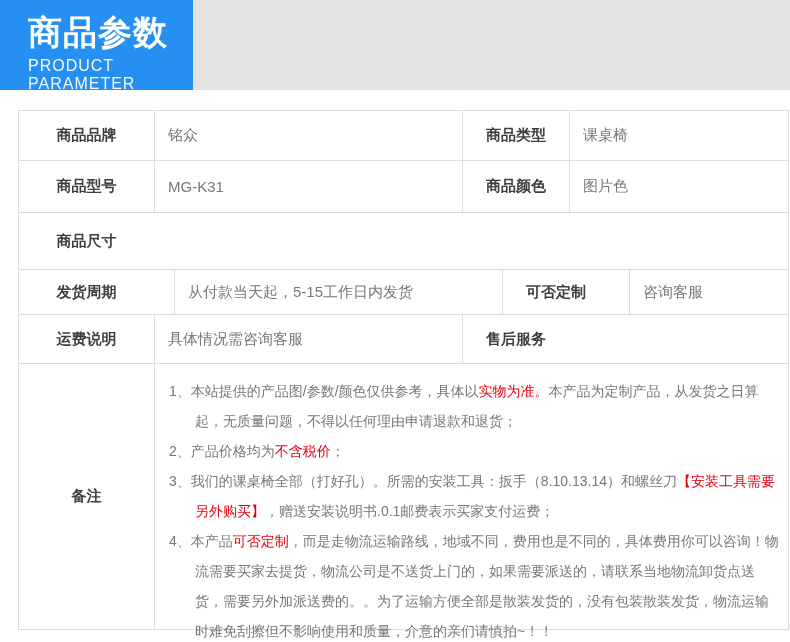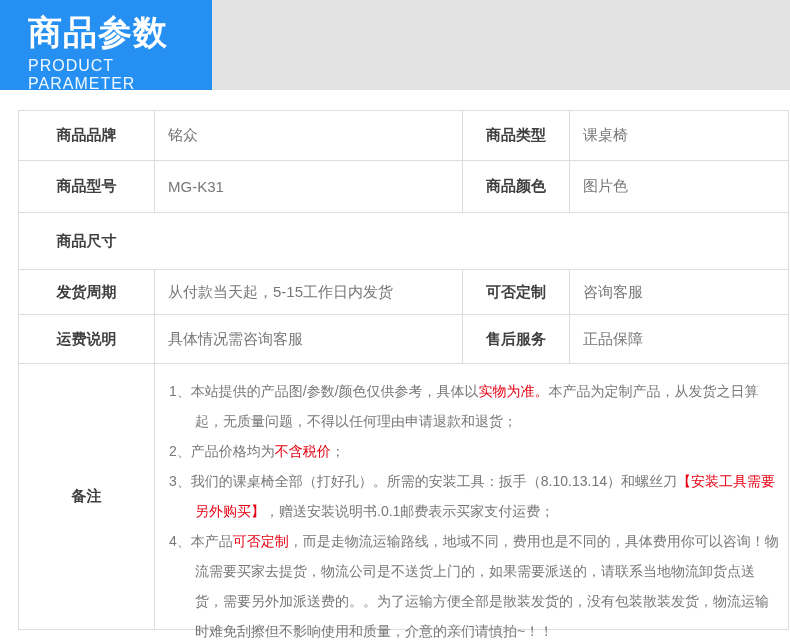--- a/index.html
+++ b/index.html
@@ -14,21 +14,21 @@
   html,body{width:790px;background:#ffffff;}
   body{
     font-family:"Liberation Sans","DejaVu Sans",sans-serif;
     width:790px;height:642px;overflow:hidden;position:relative;
   }
   .header-band{
     width:790px;height:90px;background:var(--band_gray);
     position:relative;
   }
   .header-block{
-    position:absolute;left:0;top:0;width:212px;height:90px;
+    position:absolute;left:0;top:0;width:193px;height:90px;
     background:var(--accent_blue);color:#ffffff;
     padding:10px 0 0 28px;
   }
   .header-title{
     font-size:34px;font-weight:bold;letter-spacing:1px;line-height:44px;
   }
   .header-subtitle{
     font-size:16px;letter-spacing:1px;margin-top:3px;color:#f2f8ff;
   }
   .param-table{
@@ -51,21 +51,21 @@
   }
   .value-cell.last{flex:1 1 auto;width:auto;}
   .wide-cell{
     flex:1 1 auto;display:block;color:var(--value_text);
   }
   .size-cell{padding:6px 0 0 14px;font-size:15px;line-height:26px;}
   .remarks-cell{padding:12px 8px 10px 14px;font-size:14px;line-height:30px;}
   .remark-item{padding-left:26px;text-indent:-26px;color:var(--value_text);}
   .red{color:var(--red);}
   .h49{height:49px;} .h52{height:52px;} .h57{height:57px;}
-  .h45{height:45px;} .h266{height:266px;}
+  .h45{height:45px;gap:20px;} .h266{height:266px;}
 </style>
 </head>
 <body>
 
 <div class="header-band">
   <div class="header-block">
     <div class="header-title">商品参数</div>
     <div class="header-subtitle">PRODUCT PARAMETER</div>
   </div>
 </div>
@@ -94,21 +94,20 @@
     <div class="cell label-cell">发货周期</div>
     <div class="cell value-cell">从付款当天起，5-15工作日内发货</div>
     <div class="cell label-cell narrow">可否定制</div>
     <div class="cell value-cell last">咨询客服</div>
   </div>
 
   <div class="row h49">
     <div class="cell label-cell">运费说明</div>
     <div class="cell value-cell">具体情况需咨询客服</div>
     <div class="cell label-cell narrow">售后服务</div>
-    <div class="cell value-cell last">正品保障</div>
   </div>
 
   <div class="row h266">
     <div class="cell label-cell">备注</div>
     <div class="cell wide-cell remarks-cell">
       <div class="remark-item"><span>1、本站提供的产品图/参数/颜色仅供参考，具体以</span><span class="red">实物为准。</span><span>本产品为定制产品，从发货之日算起，无质量问题，不得以任何理由申请退款和退货；</span></div>
       <div class="remark-item"><span>2、产品价格均为</span><span class="red">不含税价</span><span>；</span></div>
       <div class="remark-item"><span>3、我们的课桌椅全部（打好孔）。所需的安装工具：扳手（8.10.13.14）和螺丝刀</span><span class="red">【安装工具需要另外购买】</span><span>，赠送安装说明书.0.1邮费表示买家支付运费；</span></div>
       <div class="remark-item"><span>4、本产品</span><span class="red">可否定制</span><span>，而是走物流运输路线，地域不同，费用也是不同的，具体费用你可以咨询！物流需要买家去提货，物流公司是不送货上门的，如果需要派送的，请联系当地物流卸货点送货，需要另外加派送费的。。为了运输方便全部是散装发货的，没有包装散装发货，物流运输时难免刮擦但不影响使用和质量，介意的亲们请慎拍~！！</span></div>
     </div>

